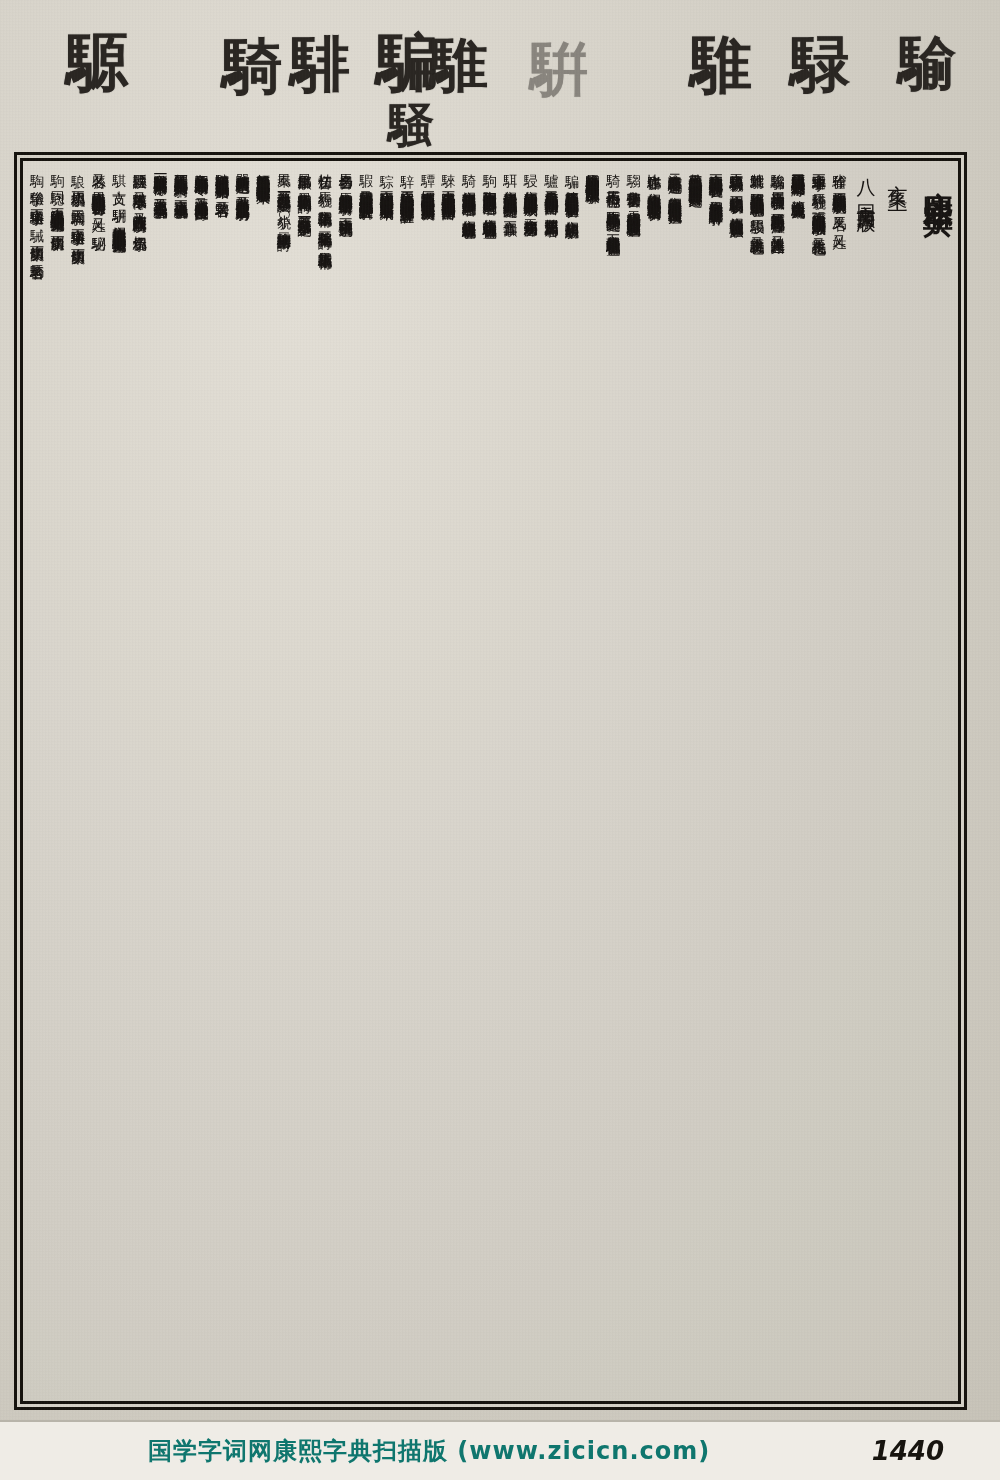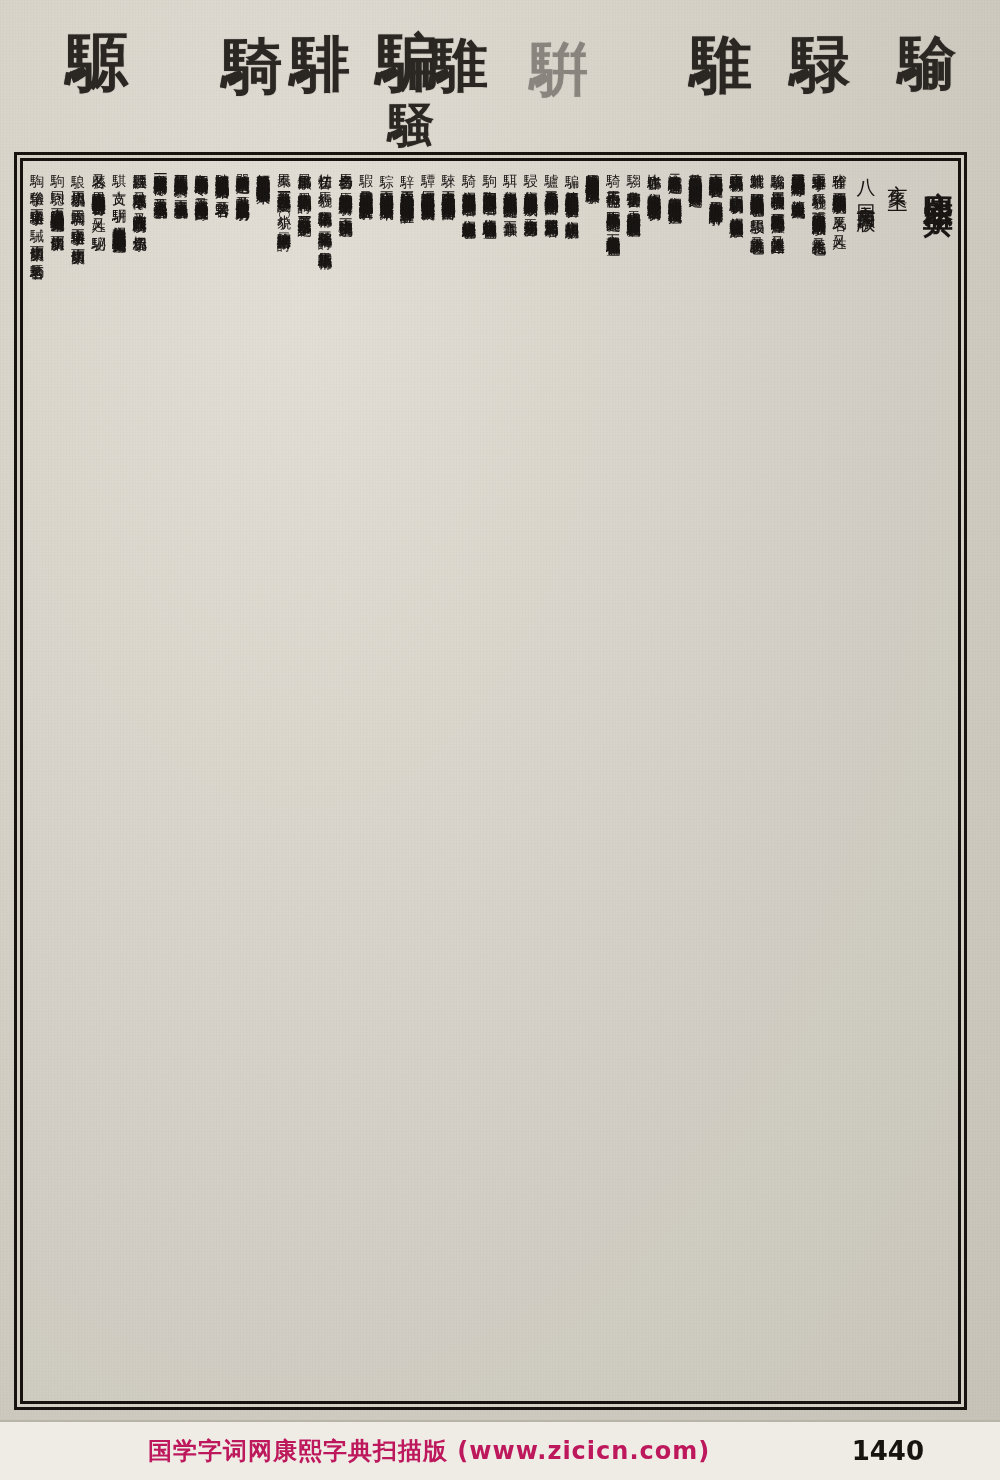--- a/index.html
+++ b/index.html
@@ -97,28 +97,29 @@
   #footer{
     position:absolute;
     left:0;bottom:0;width:1000px;height:58px;
     background:#efece6;
     display:flex;align-items:center;
   }
   #footer-text{
     margin-left:148px;
     font-size:24px;
     font-weight:bold;
-    color:#be185d;
+    color:#0f766e;
     letter-spacing:1px;
     font-family:"DejaVu Sans", sans-serif;
   }
   #page-number{
-    position:absolute;right:76px;top:50%;transform:translateY(-50%);
+    position:absolute;right:56px;top:50%;transform:translateY(-50%);
     font-size:26px;font-weight:bold;color:#17140f;
     font-family:"DejaVu Sans", sans-serif;
+    font-style:italic;
   }
   #footer-rule{
     position:absolute;left:0;bottom:58px;width:1000px;height:2px;background:#b8b4aa;
   }
 </style>
 </head>
 <body>
 
 <div id="page">
 

